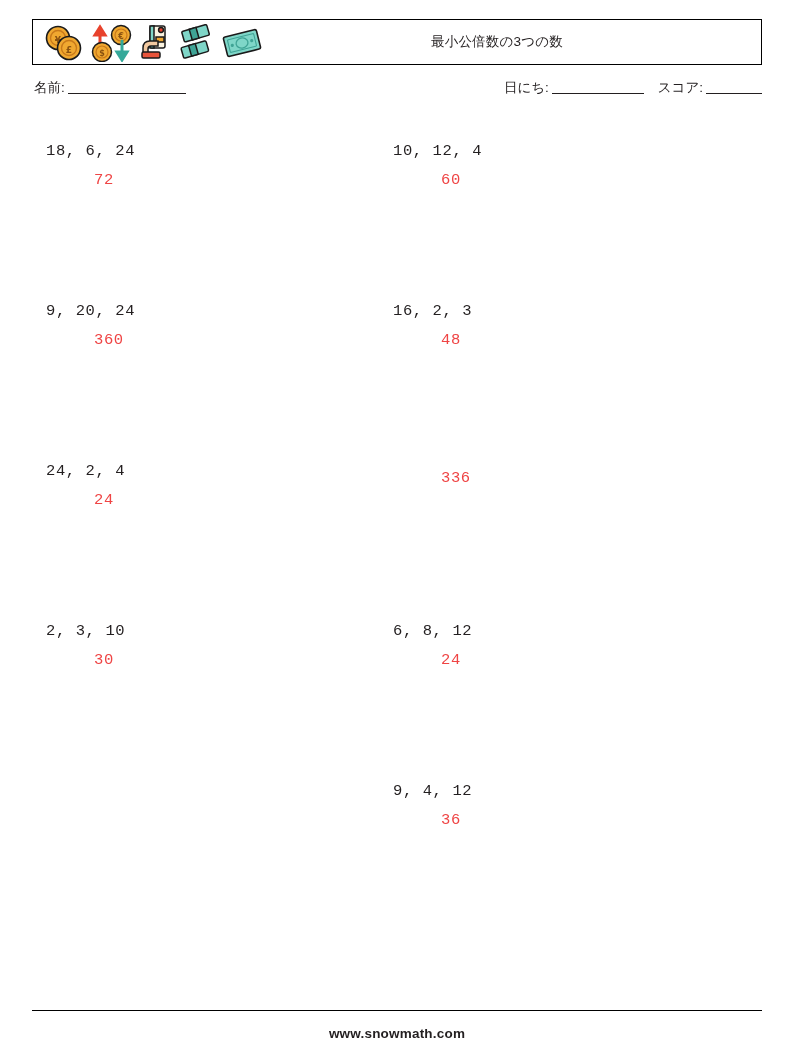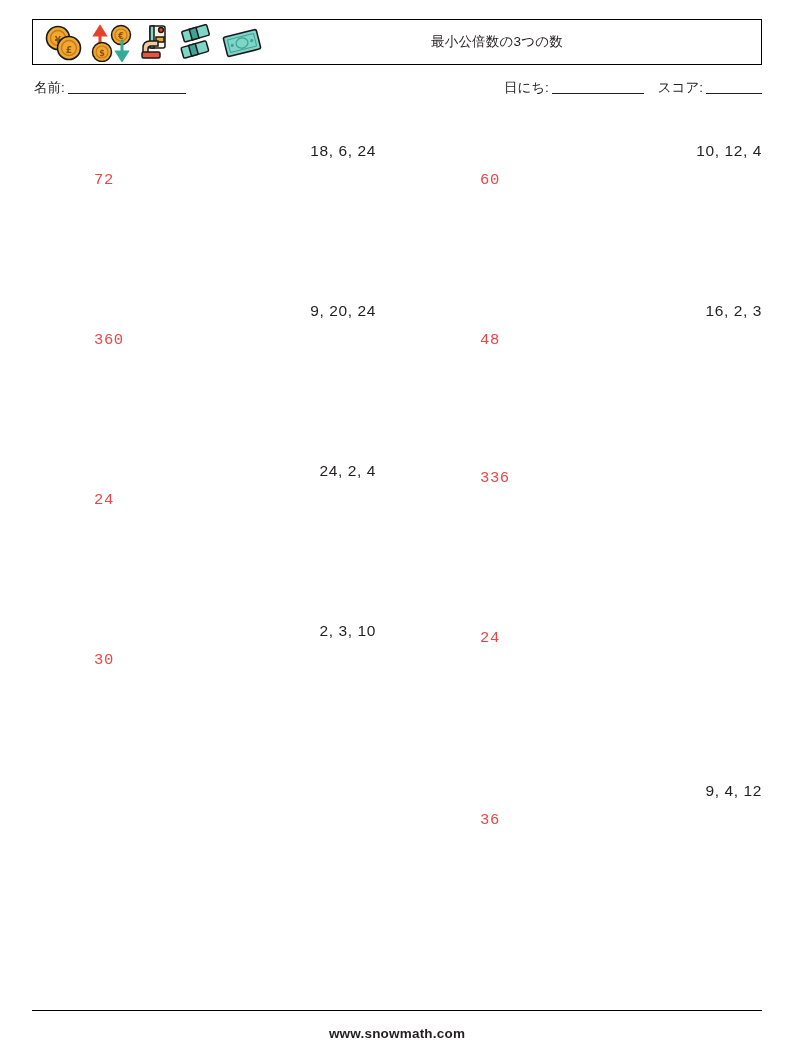--- a/index.html
+++ b/index.html
@@ -96,31 +96,30 @@
   .prob-row {
     position: relative;
     height: 160px;
   }
   .prob-cell {
     position: absolute;
     top: 0;
     width: 330px;
   }
   .prob-cell.col-left  { left: 14px; }
-  .prob-cell.col-right { left: 400px; }
+  .prob-cell.col-right { left: 361px; }
 
   .prob-question {
-    font-family: Liberation Sans, sans-serif;
+    font-family: Liberation Mono, monospace;
     font-size: 15.5px;
     color: #231f20;
     white-space: nowrap;
     letter-spacing: 0.6px;
     height: 22px;
     line-height: 22px;
-    text-align: right;
   }
   .prob-answer {
     font-family: Liberation Mono, monospace;
     font-size: 15.5px;
     color: #ef4444;
     margin-top: 7px;
     margin-left: 48px;
     letter-spacing: 0.6px;
     height: 22px;
     line-height: 22px;
@@ -265,20 +264,21 @@
       <div class="prob-answer">336</div>
     </div>
   </div>
 
   <div class="prob-row">
     <div class="prob-cell col-left">
       <div class="prob-question">2, 3, 10</div>
       <div class="prob-answer">30</div>
     </div>
     <div class="prob-cell col-right">
+      <div class="prob-question">6, 8, 12</div>
       <div class="prob-answer">24</div>
     </div>
   </div>
 
   <div class="prob-row">
     <div class="prob-cell col-right">
       <div class="prob-question">9, 4, 12</div>
       <div class="prob-answer">36</div>
     </div>
   </div>

